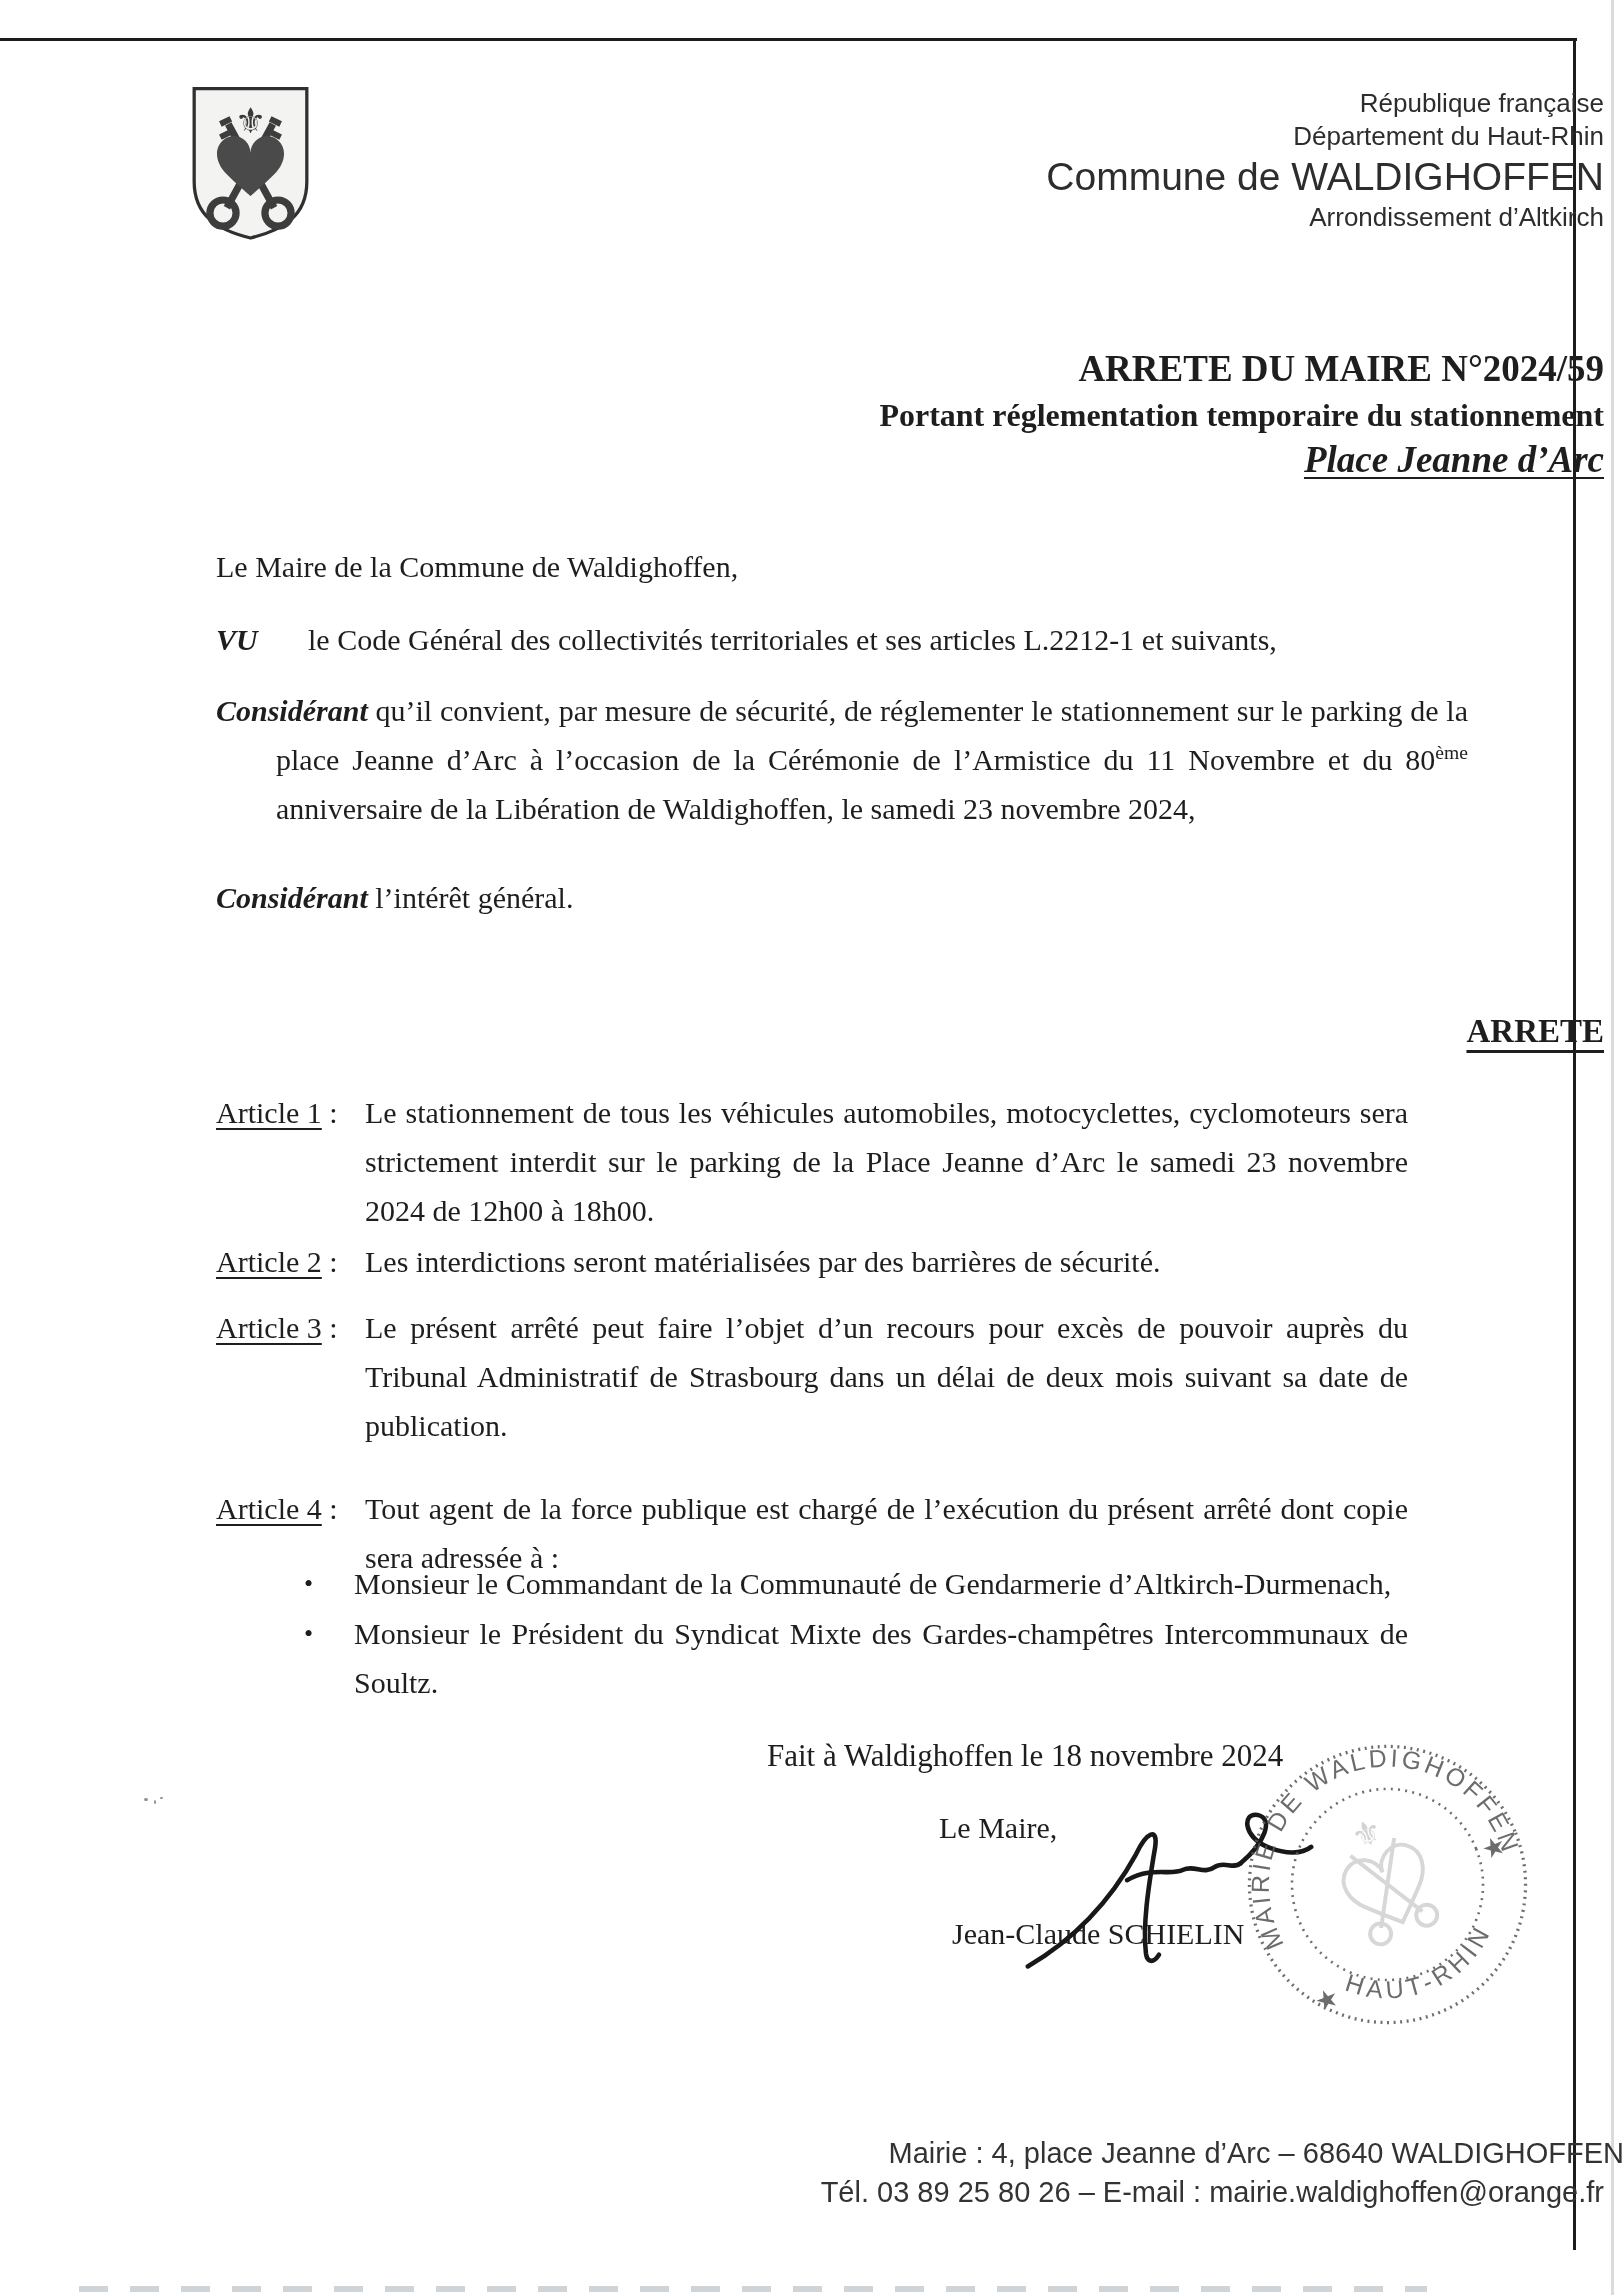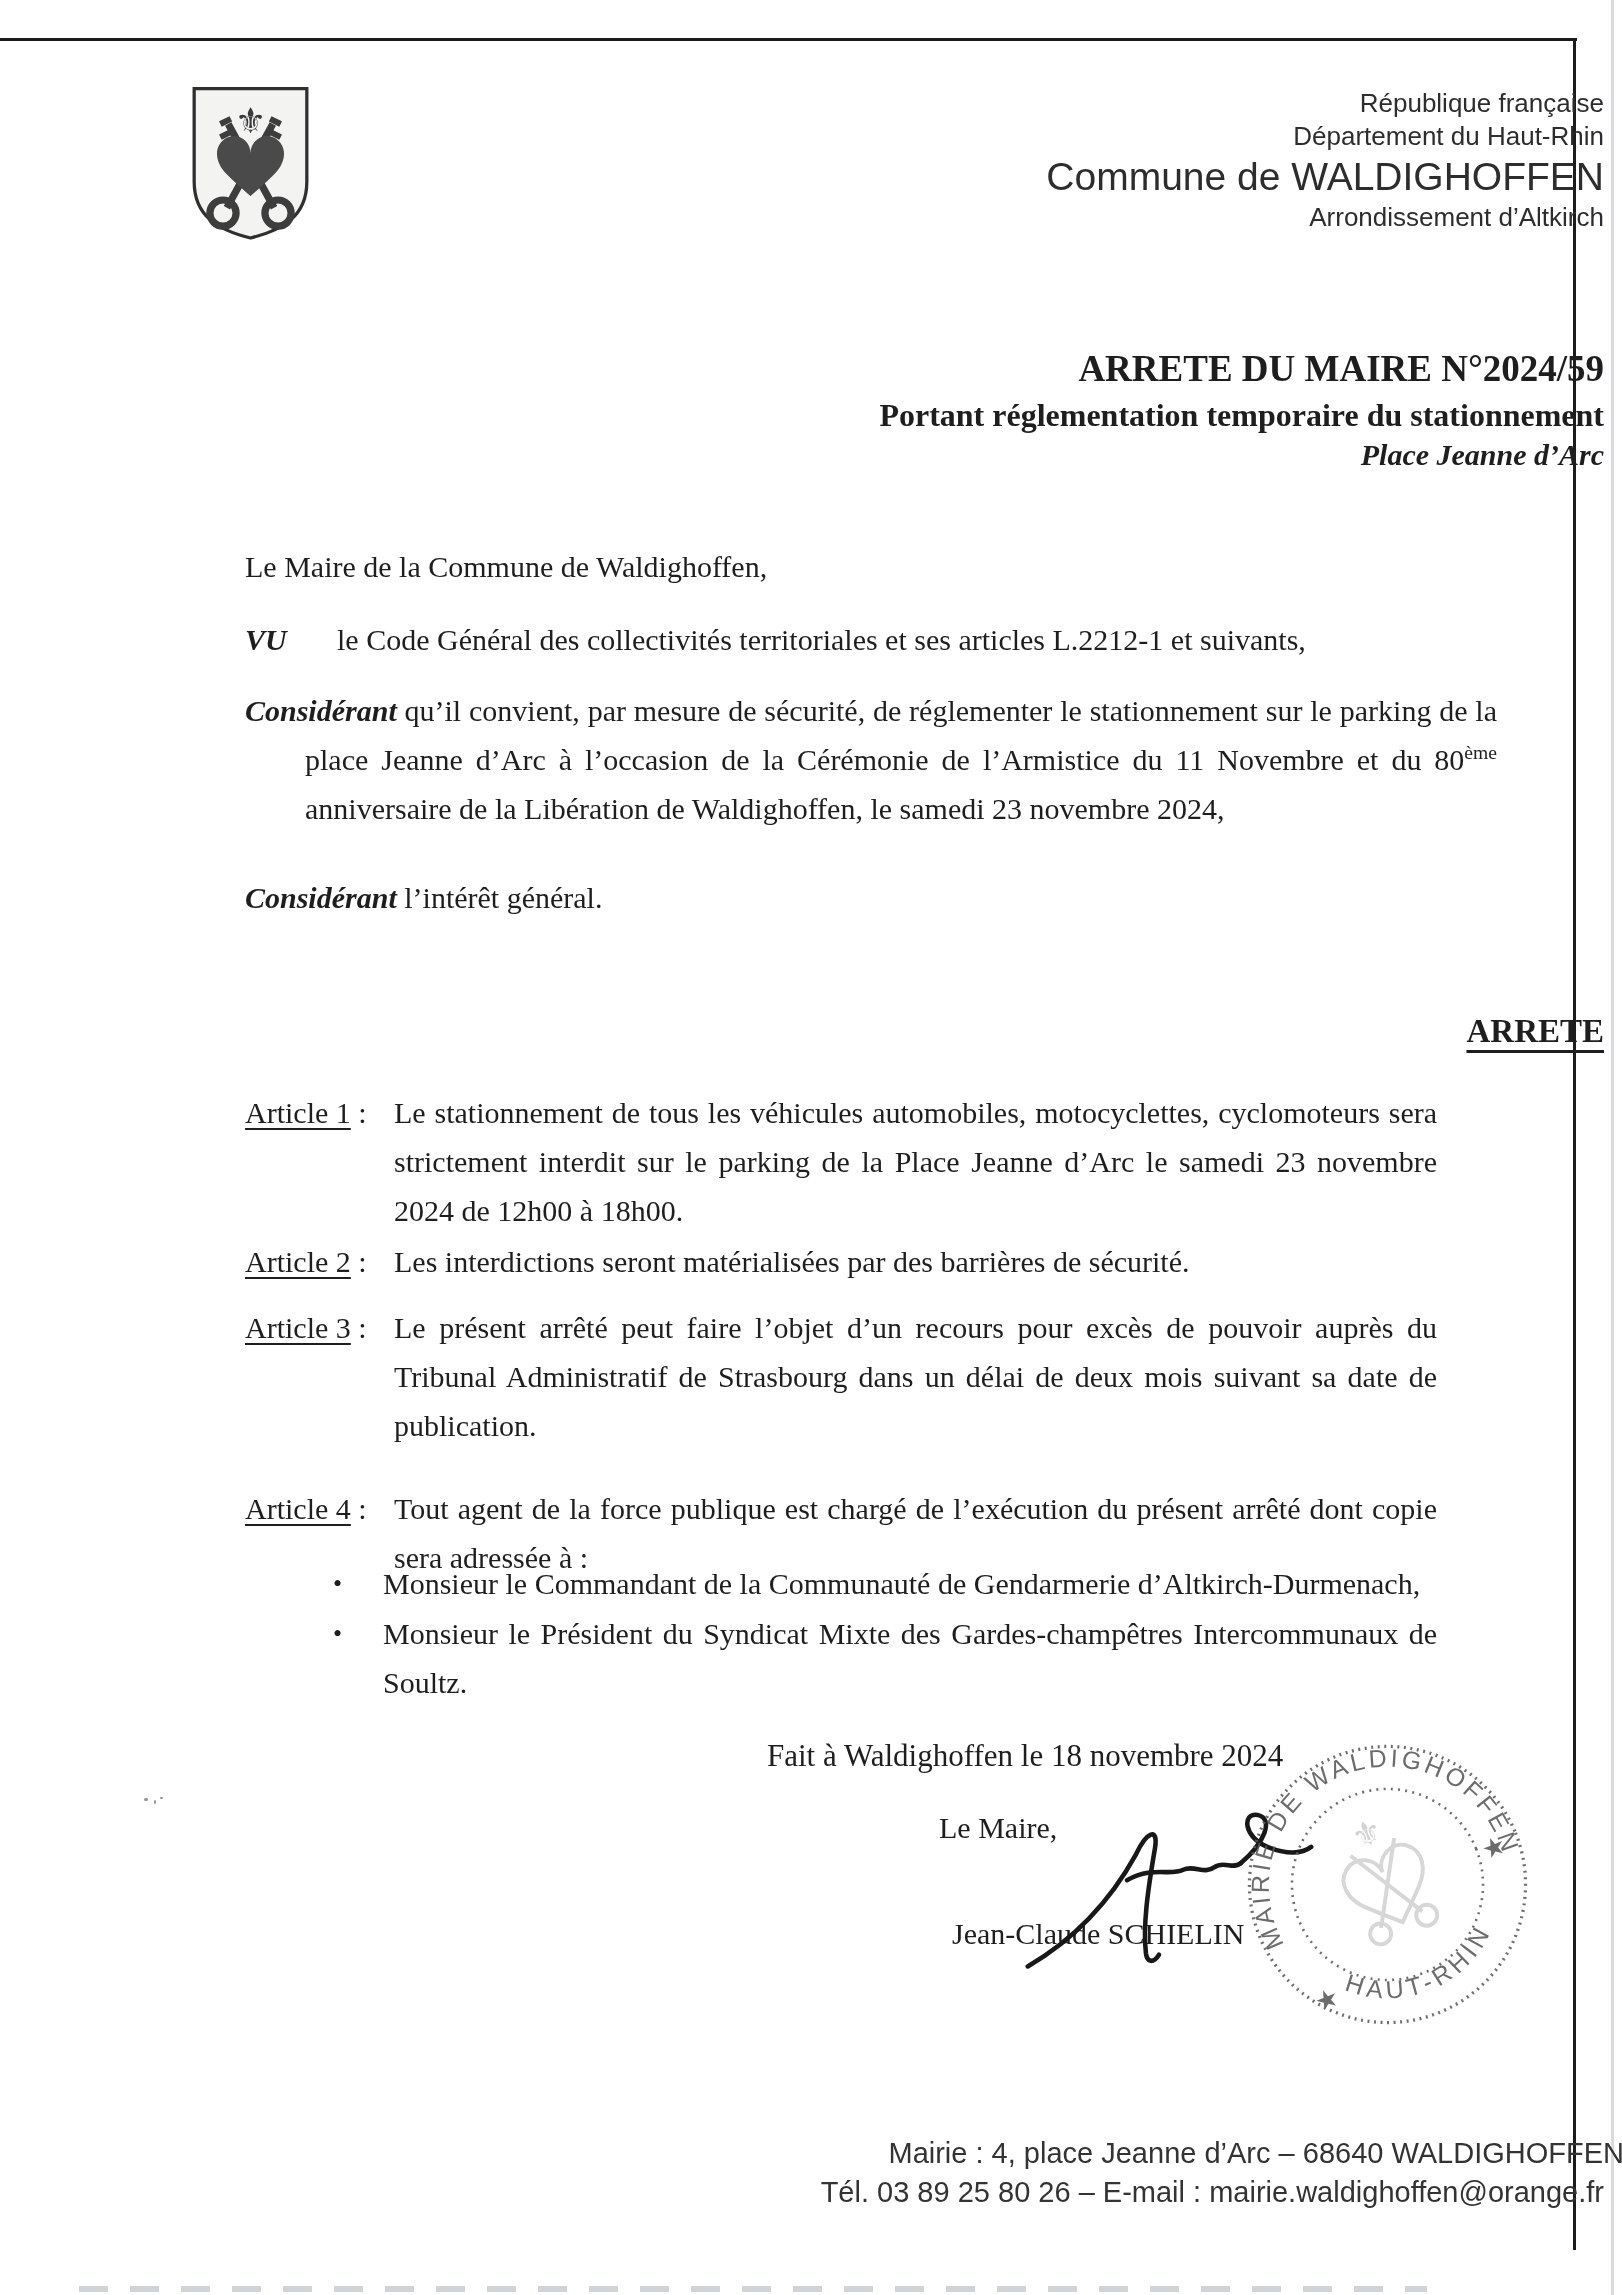--- a/index.html
+++ b/index.html
@@ -21,25 +21,25 @@
   .speckle i:nth-child(3){left:17px;top:6.5px;width:2.6px;height:2.6px;}
 
   
   .header-text{top:87px;font-family:"Liberation Sans",sans-serif;color:#2d2d2d;}
   .hl-small{font-size:26px;line-height:33px;}
   .hl-big{font-size:39px;line-height:48px;}
 
   
   .title1{top:347px;font-size:37px;font-weight:bold;}
   .title2{top:397px;font-size:32px;font-weight:bold;}
-  .title3{top:438px;font-size:30px;font-weight:bold;font-style:italic;
-          text-decoration-thickness:2px;text-underline-offset:5.2px;}
-
-  
-  .bodytext{font-size:30px;line-height:49px;margin-left:29px;}
+  .title3{top:438px;font-size:37px;font-weight:bold;font-style:italic;
+          text-decoration:underline;text-decoration-thickness:2px;text-underline-offset:5.2px;}
+
+  
+  .bodytext{font-size:30px;line-height:49px;}
   .col{left:216px;width:1192px;}
   .hang{padding-left:60px;text-indent:-60px;text-align:justify;}
   .bi{font-weight:bold;font-style:italic;font-family:Liberation Serif, serif;}
   .vu-row{display:flex;}
   .vu-label{width:92px;flex:none;}
   .sup{vertical-align:super;font-size:19.6px;line-height:0;}
 
   .arrete-head{top:1013px;font-size:33px;font-weight:bold;
           text-decoration:underline;text-decoration-thickness:3.3px;text-underline-offset:7.9px;}
 

